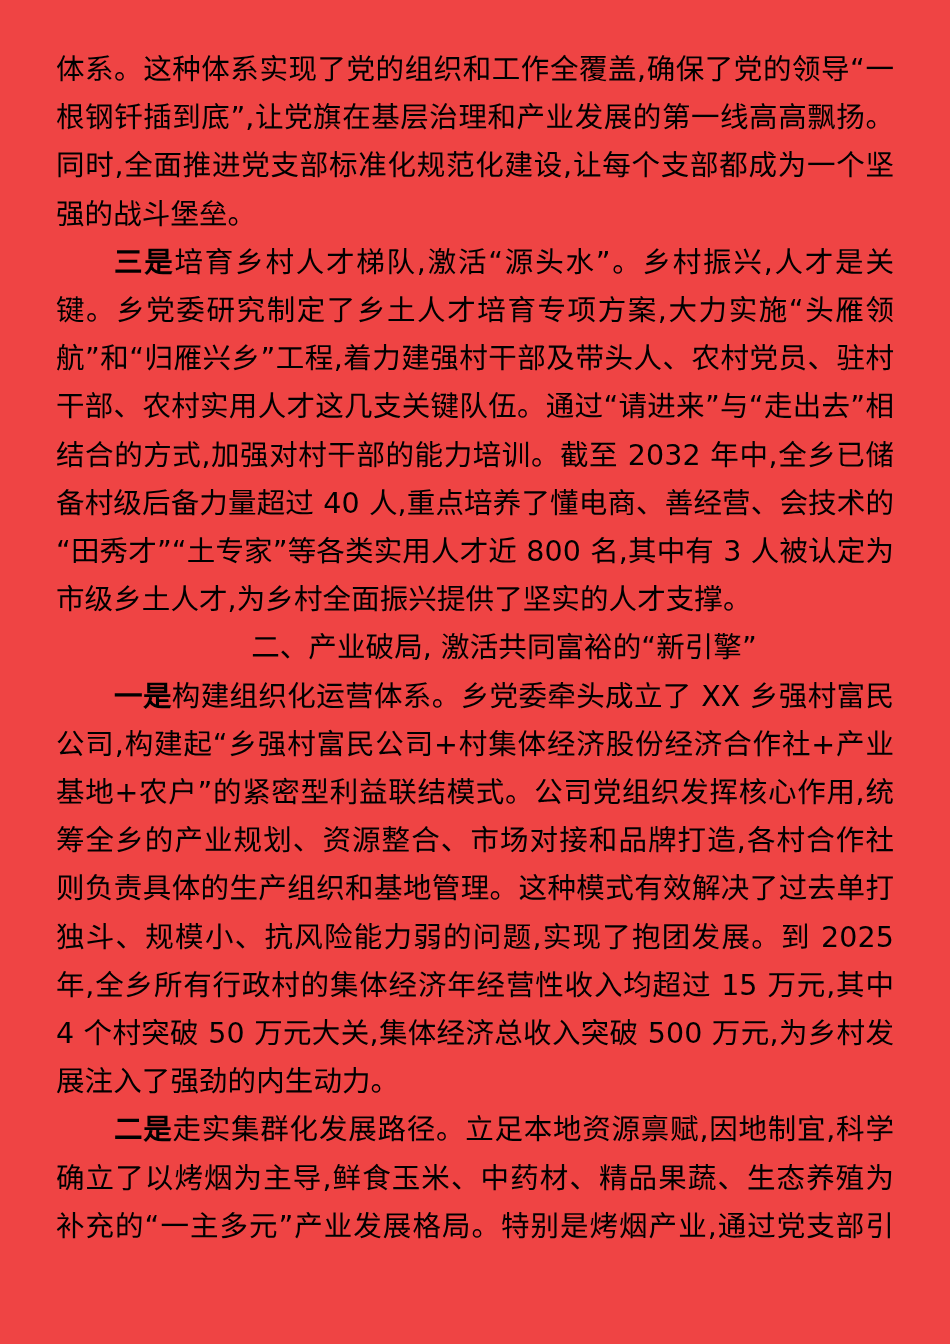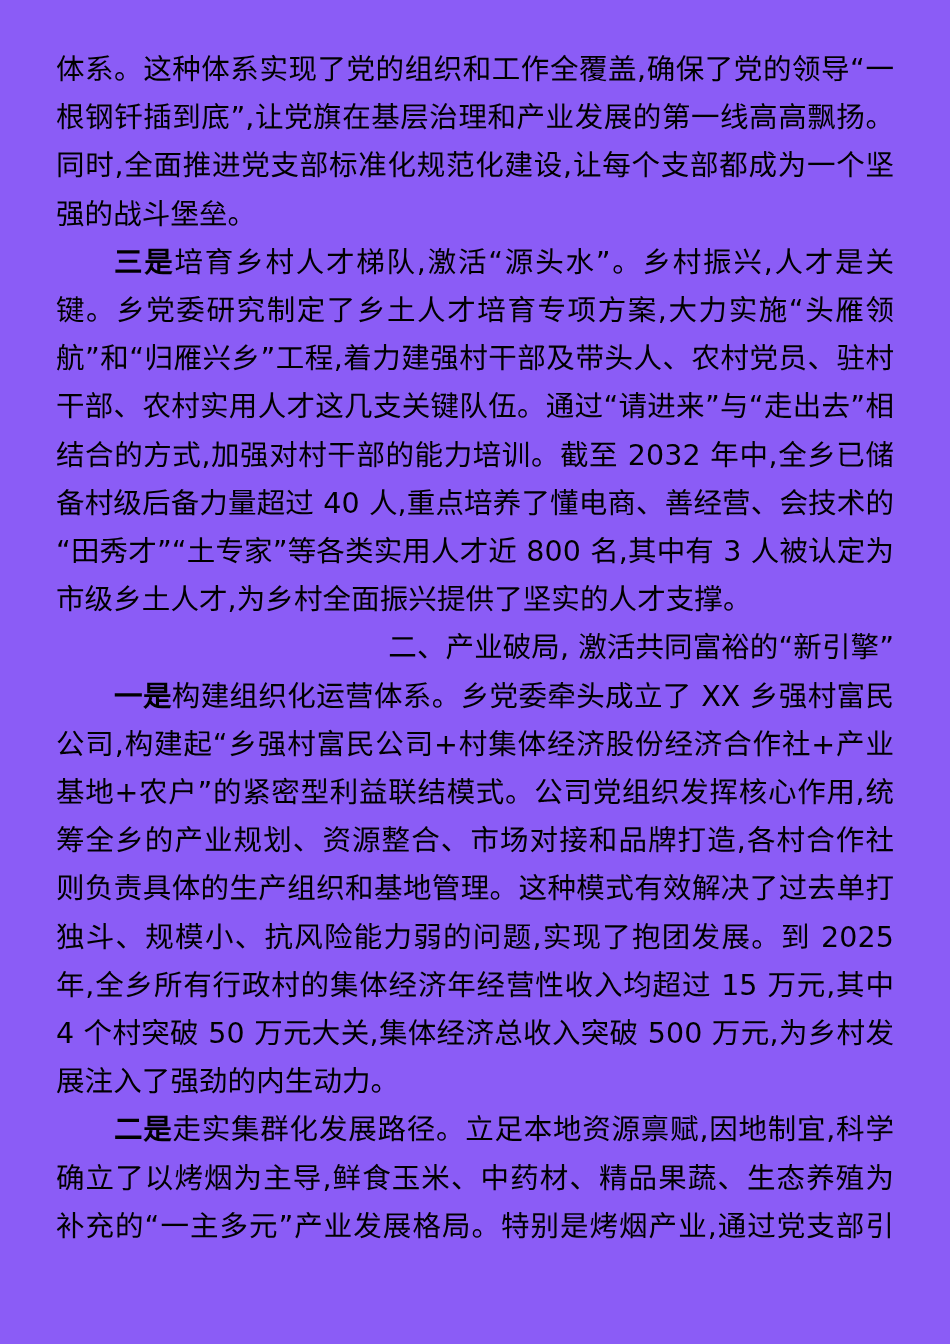--- a/index.html
+++ b/index.html
@@ -6,21 +6,21 @@
   html, body {
     margin: 0;
     padding: 0;
     background: #ffffff;
   }
 
   .page {
     position: relative;
     width: 950px;
     height: 1344px;
-    background: #8b5cf6;
+    background: #ef4444;
     overflow: hidden;
     box-sizing: border-box;
   }
 
   .doc-body {
     position: absolute;
     left: 56px;
     top: 46px;
     width: 838px;
     font-family: "DejaVu Sans", "Liberation Sans", sans-serif;
@@ -54,21 +54,21 @@
     font-weight: bold;
   }
 
   .heading {
     margin: 0;
     padding: 0;
     text-indent: 58px;
     font-weight: normal;
     font-size: 28.5px;
     line-height: 48.2px;
-    text-align: right;
+    text-align: center;
   }
 
   
   .clipped {
     max-height: 144px;
     overflow: hidden;
   }
 </style>
 </head>
 <body>

